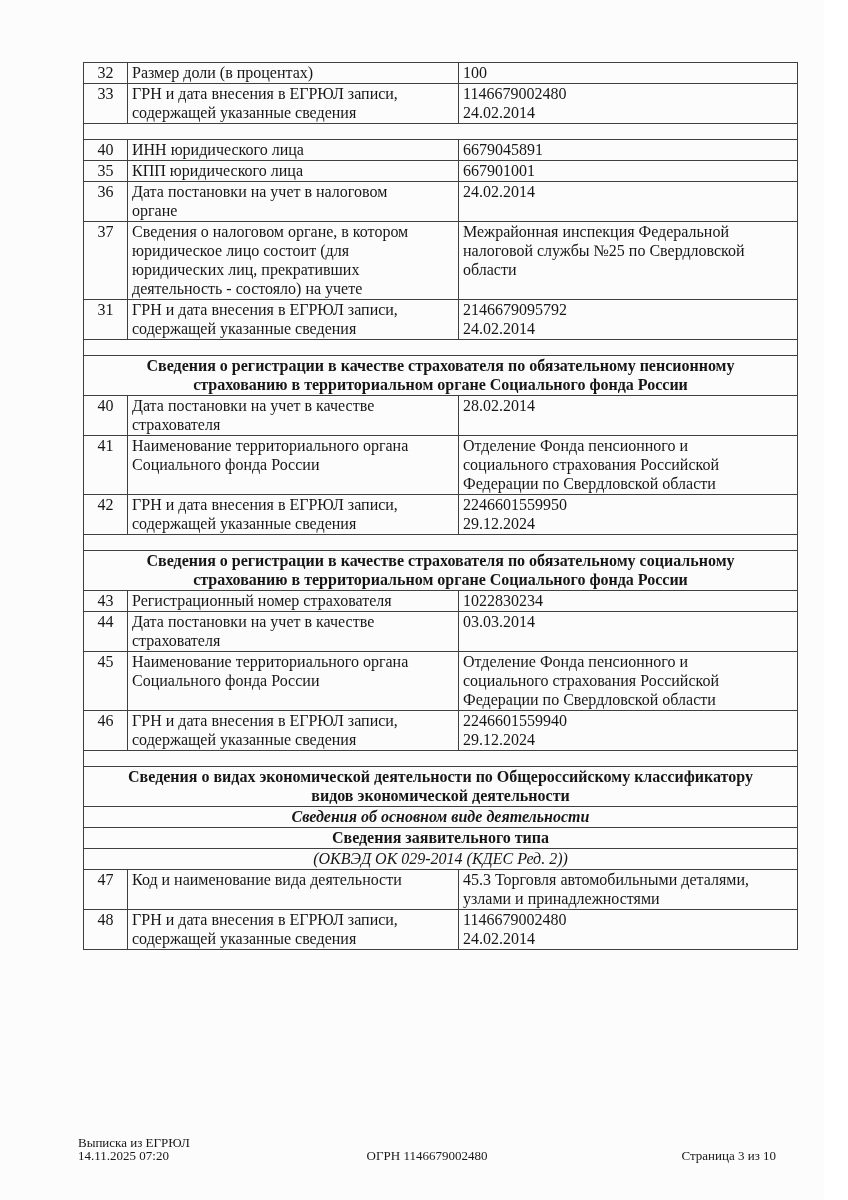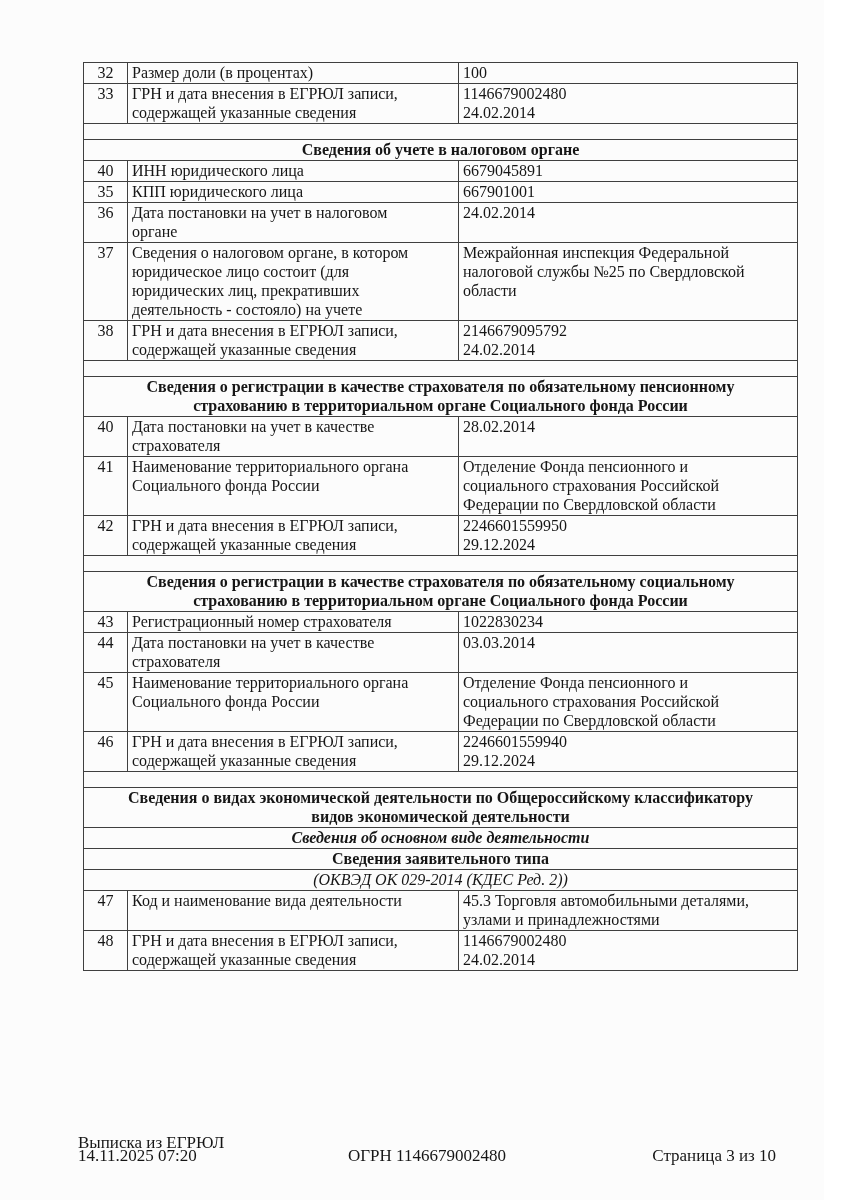--- a/index.html
+++ b/index.html
@@ -34,21 +34,21 @@
   td.section.bold-italic { font-style: italic; }
   td.section.italic { font-style: italic; font-weight: normal; }
   td.spacer { height: 14px; padding: 0; }
   .footer {
     position: absolute;
     left: 78px;
     right: 48px;
     top: 1136px;
     display: flex;
     align-items: flex-end;
-    font-size: 17px;
+    font-size: 13px;
     line-height: 13px;
   }
   .footer .f-left   { flex: 1; text-align: left; }
   .footer .f-center { flex: 1; text-align: center; }
   .footer .f-right  { flex: 1; text-align: right; }
 </style>
 </head>
 <body>
 
 <div class="page" style="--bg: #fcfcfc; --fg: #161616; --line: #3f3f3f;">
@@ -67,23 +67,20 @@
         </tr>
         <tr>
           <td class="num">33</td>
           <td class="label">ГРН и дата внесения в ЕГРЮЛ записи,
 содержащей указанные сведения</td>
           <td class="value">1146679002480
 24.02.2014</td>
         </tr>
         <tr>
           <td colspan="3" class="spacer"></td>
-        </tr>
-        <tr>
-          <td colspan="3" class="section bold">Сведения об учете в налоговом органе</td>
         </tr>
         <tr>
           <td class="num">40</td>
           <td class="label">ИНН юридического лица</td>
           <td class="value">6679045891</td>
         </tr>
         <tr>
           <td class="num">35</td>
           <td class="label">КПП юридического лица</td>
           <td class="value">667901001</td>
@@ -98,21 +95,21 @@
           <td class="num">37</td>
           <td class="label">Сведения о налоговом органе, в котором
 юридическое лицо состоит (для
 юридических лиц, прекративших
 деятельность - состояло) на учете</td>
           <td class="value">Межрайонная инспекция Федеральной
 налоговой службы №25 по Свердловской
 области</td>
         </tr>
         <tr>
-          <td class="num">38</td>
+          <td class="num">31</td>
           <td class="label">ГРН и дата внесения в ЕГРЮЛ записи,
 содержащей указанные сведения</td>
           <td class="value">2146679095792
 24.02.2014</td>
         </tr>
         <tr>
           <td colspan="3" class="spacer"></td>
         </tr>
         <tr>
           <td colspan="3" class="section bold">Сведения о регистрации в качестве страхователя по обязательному пенсионному

